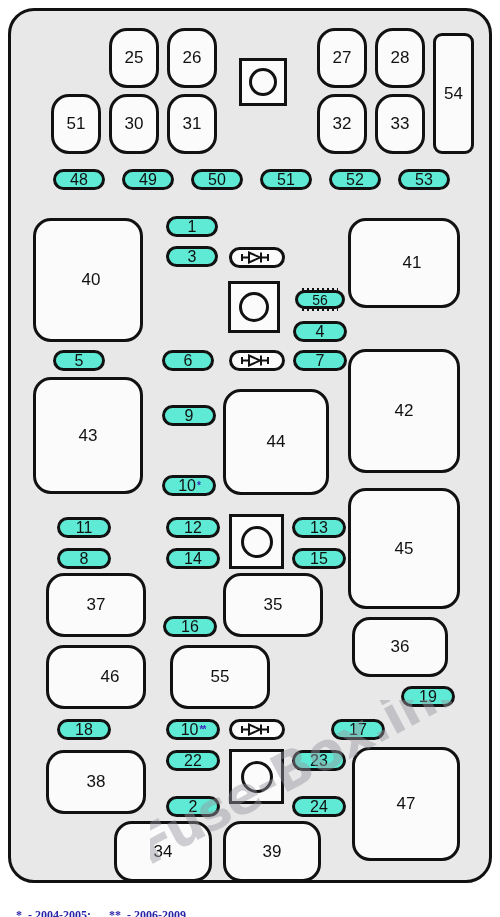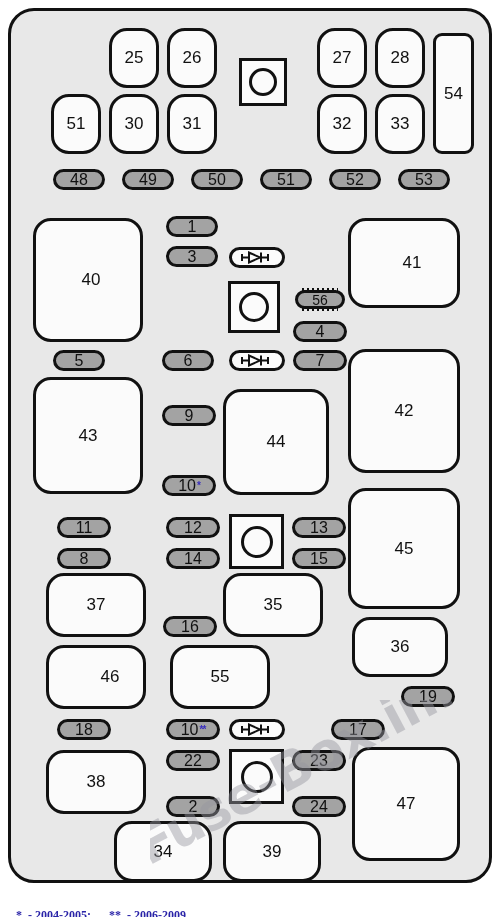--- a/index.html
+++ b/index.html
@@ -35,21 +35,21 @@
     position:absolute;background:#fbfbfb;border:3px solid #111;
     border-radius:18px;box-sizing:border-box;
     display:flex;align-items:center;justify-content:center;
     font-family:"Liberation Sans", sans-serif;
     font-size:17px;color:#111;z-index:10;
   }
   .relay.tall{border-radius:9px;}
 
   
   .fuse{
-    position:absolute;background:#a3a3a3;border:3px solid #111;
+    position:absolute;background:#5eead4;border:3px solid #111;
     border-radius:999px;box-sizing:border-box;
     display:flex;align-items:center;justify-content:center;
     font-family:"Liberation Sans", sans-serif;
     font-size:16px;color:#111;z-index:10;line-height:1;
   }
   .fuse .star{
     font-size:10px;color:#3a2fbe;vertical-align:super;
     margin-left:1px;font-weight:bold;letter-spacing:-1px;
   }
 

